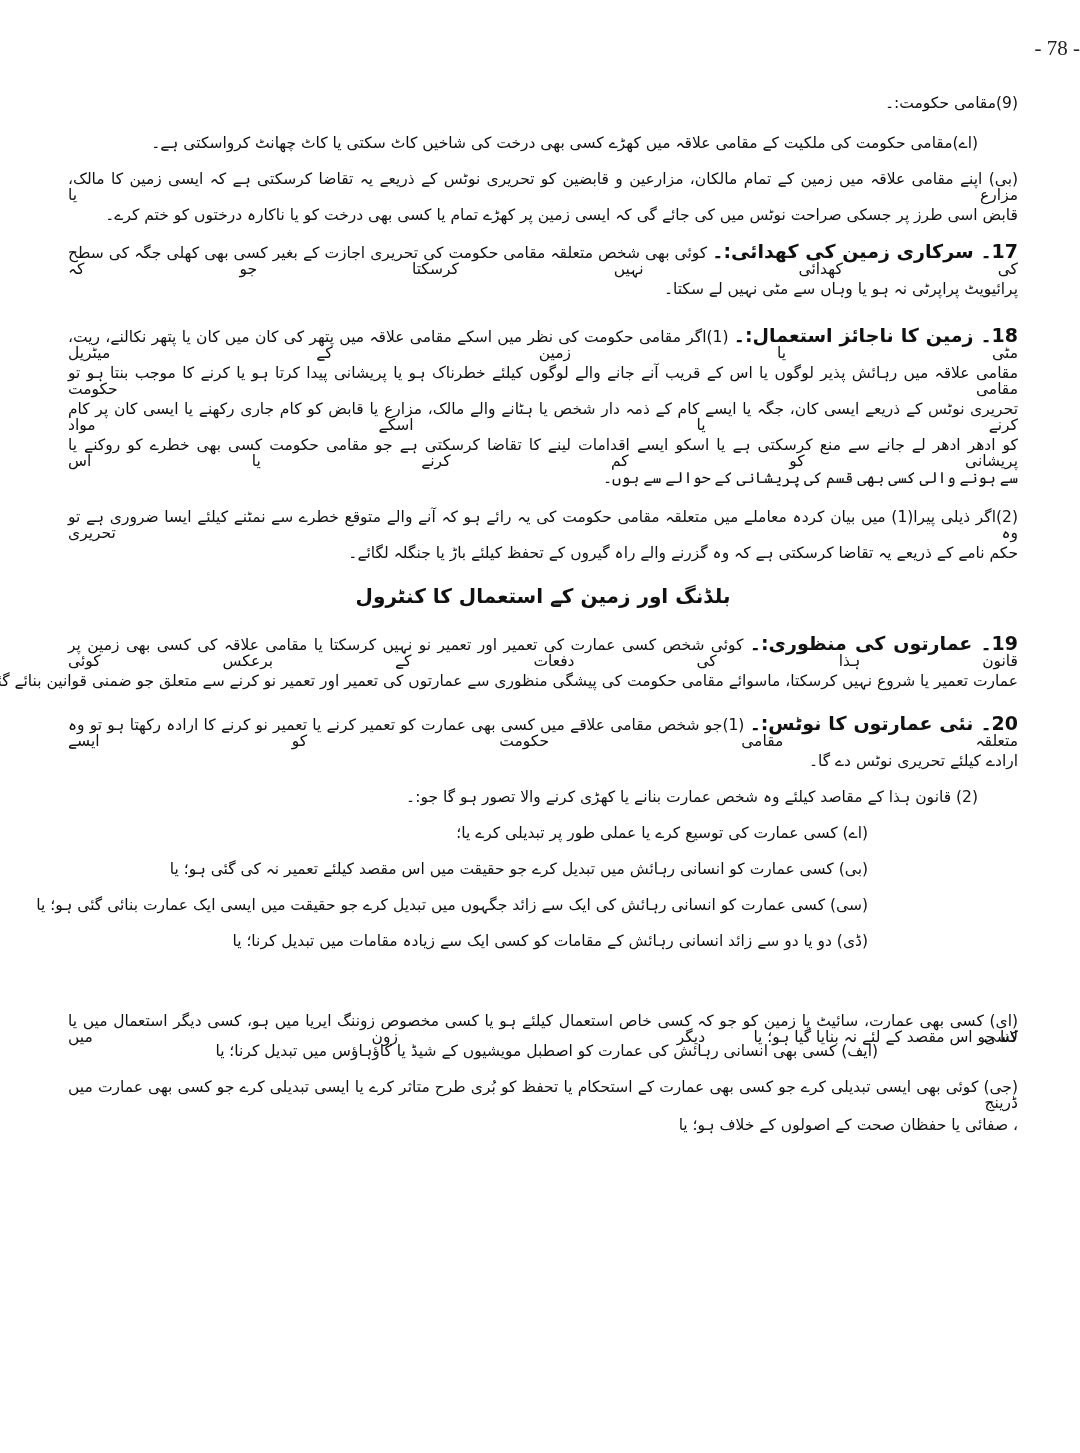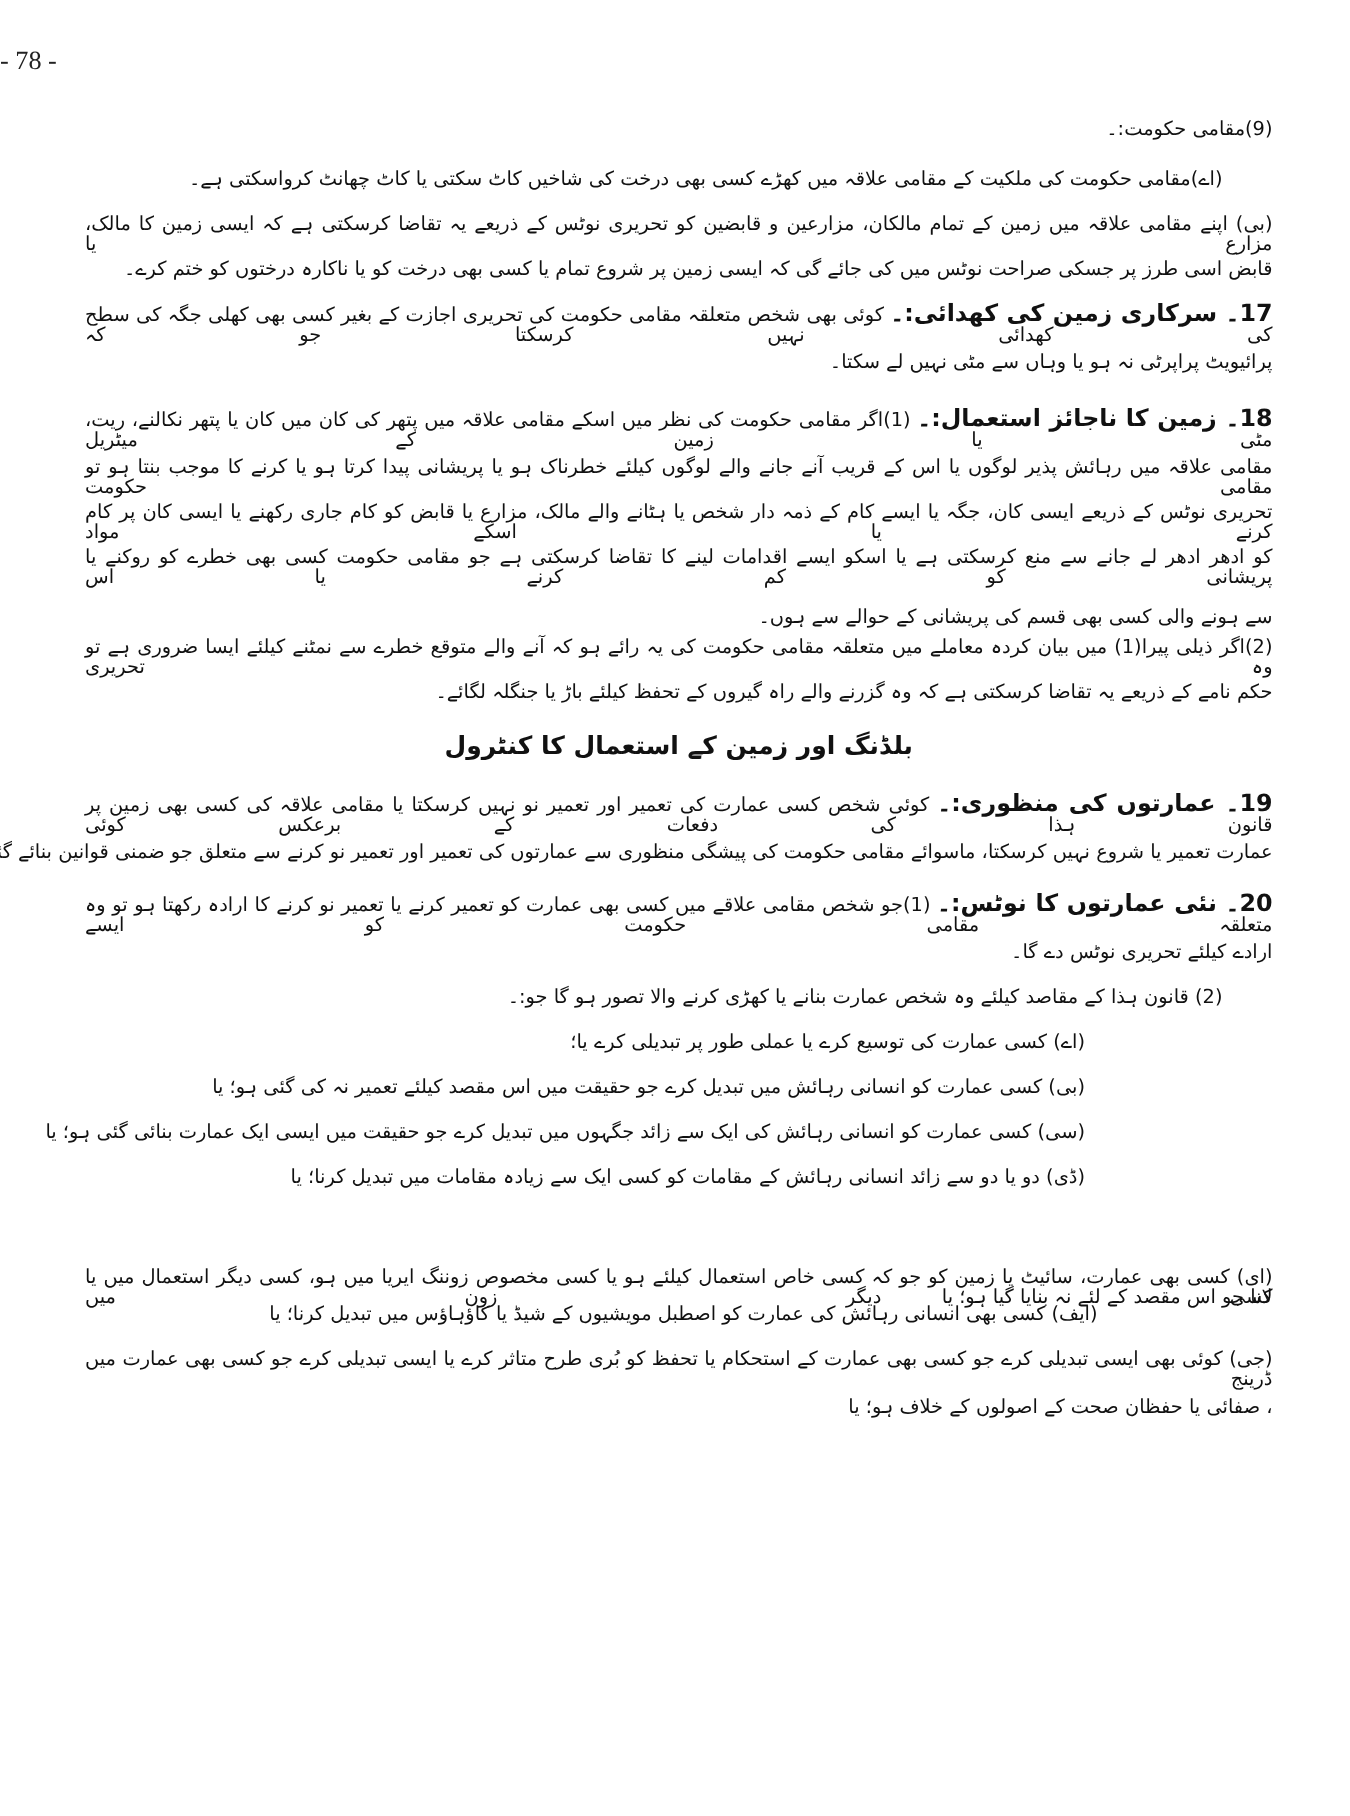--- a/index.html
+++ b/index.html
@@ -1,21 +1,21 @@
 <!DOCTYPE html>
 <html><head>
 <meta charset="utf-8">
 <style>
   html, body { margin: 0; padding: 0; background: #ffffff; }
   body {
     width: 1080px; height: 1453px; position: relative; overflow: hidden;
     font-family: "DejaVu Serif", serif; color: #111111;
   }
   .page-number {
-    position: absolute; top: 36px; left: 0; width: 1080px; text-align: left;
+    position: absolute; top: 36px; left: 0; width: 1080px; text-align: right;
     font-family: "Liberation Serif", serif; font-size: 21px; color: #222;
   }
   .doc {
     position: absolute; left: 68px; top: 84px; width: 950px;
     direction: rtl; text-align: right;
     font-family: "DejaVu Sans", sans-serif; font-size: 15.5px;
   }
   .line { position: absolute; right: 0; white-space: nowrap; line-height: 1; }
   .just { left: 0; text-align: justify; text-align-last: justify; white-space: normal; }
   .heading { font-size: 19px; font-weight: bold; }
@@ -32,36 +32,36 @@
 
 <div class="page-number">- 78 -</div>
 
 <div class="doc">
 
   <div class="line" style="top:12px;">(9)مقامی حکومت:۔</div>
 
   <div class="line indent1" style="top:52px;">(اے)مقامی حکومت کی ملکیت کے مقامی علاقہ میں کھڑے کسی بھی درخت کی شاخیں کاٹ سکتی یا کاٹ چھانٹ کرواسکتی ہے۔</div>
 
   <div class="line just" style="top:88px;">(بی) اپنے مقامی علاقہ میں زمین کے تمام مالکان، مزارعین و قابضین کو تحریری نوٹس کے ذریعے یہ تقاضا کرسکتی ہے کہ ایسی زمین کا مالک، مزارع یا</div>
-  <div class="line" style="top:124px;">قابض اسی طرز پر جسکی صراحت نوٹس میں کی جائے گی کہ ایسی زمین پر شروع تمام یا کسی بھی درخت کو یا ناکارہ درختوں کو ختم کرے۔</div>
+  <div class="line" style="top:124px;">قابض اسی طرز پر جسکی صراحت نوٹس میں کی جائے گی کہ ایسی زمین پر کھڑے تمام یا کسی بھی درخت کو یا ناکارہ درختوں کو ختم کرے۔</div>
 
   <div class="line just" style="top:158px;">
     <span class="heading">17۔ سرکاری زمین کی کھدائی:۔</span>
     <span>کوئی بھی شخص متعلقہ مقامی حکومت کی تحریری اجازت کے بغیر کسی بھی کھلی جگہ کی سطح کی کھدائی نہیں کرسکتا جو کہ</span>
   </div>
   <div class="line" style="top:198px;">پرائیویٹ پراپرٹی نہ ہو یا وہاں سے مٹی نہیں لے سکتا۔</div>
 
   <div class="line just" style="top:242px;">
     <span class="heading">18۔ زمین کا ناجائز استعمال:۔</span>
     <span>(1)اگر مقامی حکومت کی نظر میں اسکے مقامی علاقہ میں پتھر کی کان میں کان یا پتھر نکالنے، ریت، مٹی یا زمین کے میٹریل</span>
   </div>
   <div class="line just" style="top:282px;">مقامی علاقہ میں رہائش پذیر لوگوں یا اس کے قریب آنے جانے والے لوگوں کیلئے خطرناک ہو یا پریشانی پیدا کرتا ہو یا کرنے کا موجب بنتا ہو تو مقامی حکومت</div>
   <div class="line just" style="top:318px;">تحریری نوٹس کے ذریعے ایسی کان، جگہ یا ایسے کام کے ذمہ دار شخص یا ہٹانے والے مالک، مزارع یا قابض کو کام جاری رکھنے یا ایسی کان پر کام کرنے یا اسکے مواد</div>
   <div class="line just" style="top:354px;">کو ادھر ادھر لے جانے سے منع کرسکتی ہے یا اسکو ایسے اقدامات لینے کا تقاضا کرسکتی ہے جو مقامی حکومت کسی بھی خطرے کو روکنے یا پریشانی کو کم کرنے یا اس</div>
-  <div class="line" style="top:402px;">سے ہونے والی کسی بھی قسم کی پریشانی کے حوالے سے ہوں۔</div>
+  <div class="line" style="top:386px;font-family:Liberation Serif, serif;">سے ہونے والی کسی بھی قسم کی پریشانی کے حوالے سے ہوں۔</div>
 
   <div class="line just" style="top:426px;">(2)اگر ذیلی پیرا(1) میں بیان کردہ معاملے میں متعلقہ مقامی حکومت کی یہ رائے ہو کہ آنے والے متوقع خطرے سے نمٹنے کیلئے ایسا ضروری ہے تو وہ تحریری</div>
   <div class="line" style="top:462px;">حکم نامے کے ذریعے یہ تقاضا کرسکتی ہے کہ وہ گزرنے والے راہ گیروں کے تحفظ کیلئے باڑ یا جنگلہ لگائے۔</div>
 
   <div class="center-title" style="top:500px;">بلڈنگ اور زمین کے استعمال کا کنٹرول</div>
 
   <div class="line just" style="top:550px;">
     <span class="heading">19۔ عمارتوں کی منظوری:۔</span>
     <span>کوئی شخص کسی عمارت کی تعمیر اور تعمیر نو نہیں کرسکتا یا مقامی علاقہ کی کسی بھی زمین پر قانون ہذا کی دفعات کے برعکس کوئی</span>
   </div>

